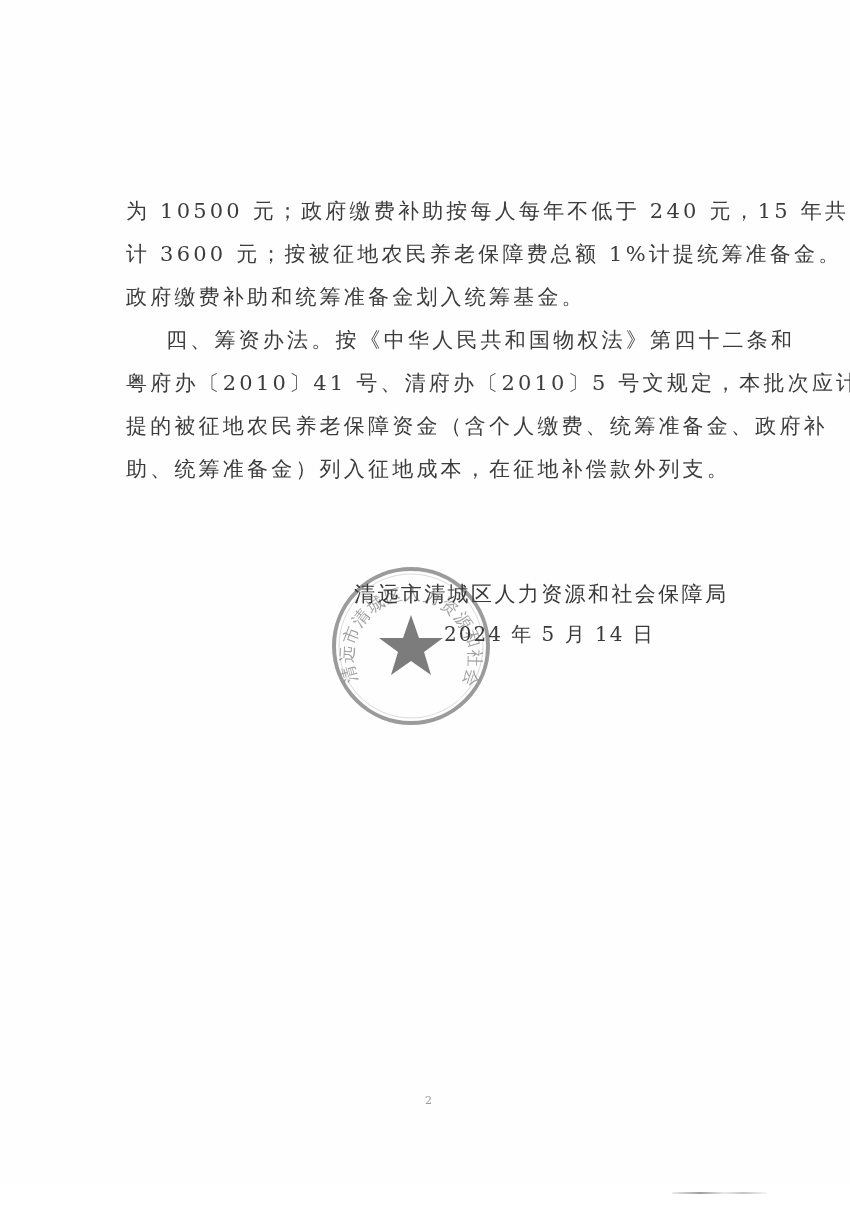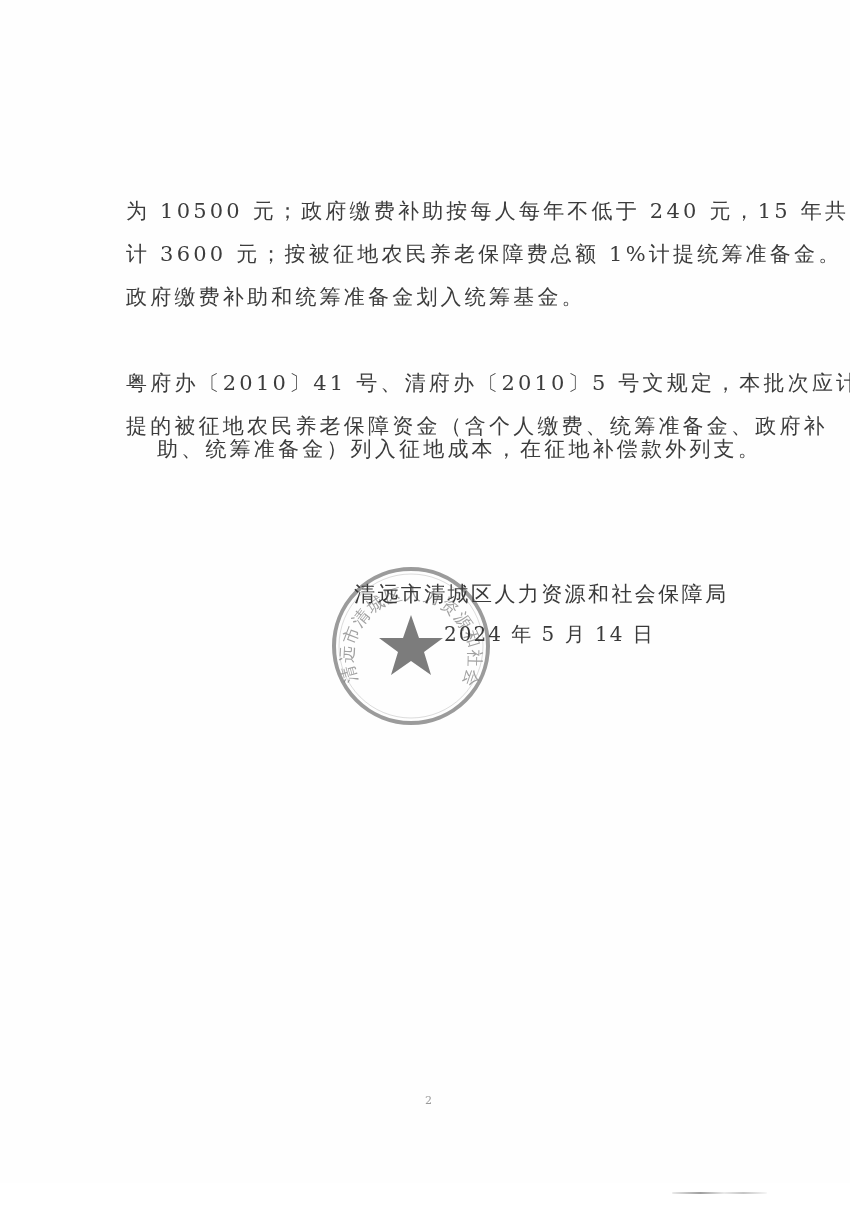--- a/index.html
+++ b/index.html
@@ -74,23 +74,24 @@
   </style>
 </head>
 <body>
 
 <div class="page">
 
   <div class="line" style="top:199px;">为 10500 元；政府缴费补助按每人每年不低于 240 元，15 年共</div>
   <div class="line" style="top:242px;">计 3600 元；按被征地农民养老保障费总额 1%计提统筹准备金。</div>
   <div class="line" style="top:285px;">政府缴费补助和统筹准备金划入统筹基金。</div>
 
+  <div class="line" style="top:328px; left:166px;">四、筹资办法。按《中华人民共和国物权法》第四十二条和</div>
   <div class="line" style="top:371px;">粤府办〔2010〕41 号、清府办〔2010〕5 号文规定，本批次应计</div>
   <div class="line" style="top:414px;">提的被征地农民养老保障资金（含个人缴费、统筹准备金、政府补</div>
-  <div class="line" style="top:437px;margin-left:31px;">助、统筹准备金）列入征地成本，在征地补偿款外列支。</div>
+  <div class="line" style="top:457px;">助、统筹准备金）列入征地成本，在征地补偿款外列支。</div>
 
   <svg class="stamp" viewBox="0 0 162 162">
     <defs>
       <path id="sealArc" d="M 30 120 A 58 58 0 1 1 132 120"></path>
     </defs>
     <circle cx="81" cy="81" r="77" fill="none" stroke="#7a7a7a" stroke-width="4" opacity="0.75"></circle>
     <circle cx="81" cy="81" r="72" fill="none" stroke="#9a9a9a" stroke-width="1" opacity="0.35"></circle>
     <text font-family="DejaVu Serif, serif" font-size="17" fill="#7a7a7a" opacity="0.7" letter-spacing="1">
       <textPath href="#sealArc" startOffset="2%">清远市清城区人力资源和社会保障局</textPath>
     </text>

